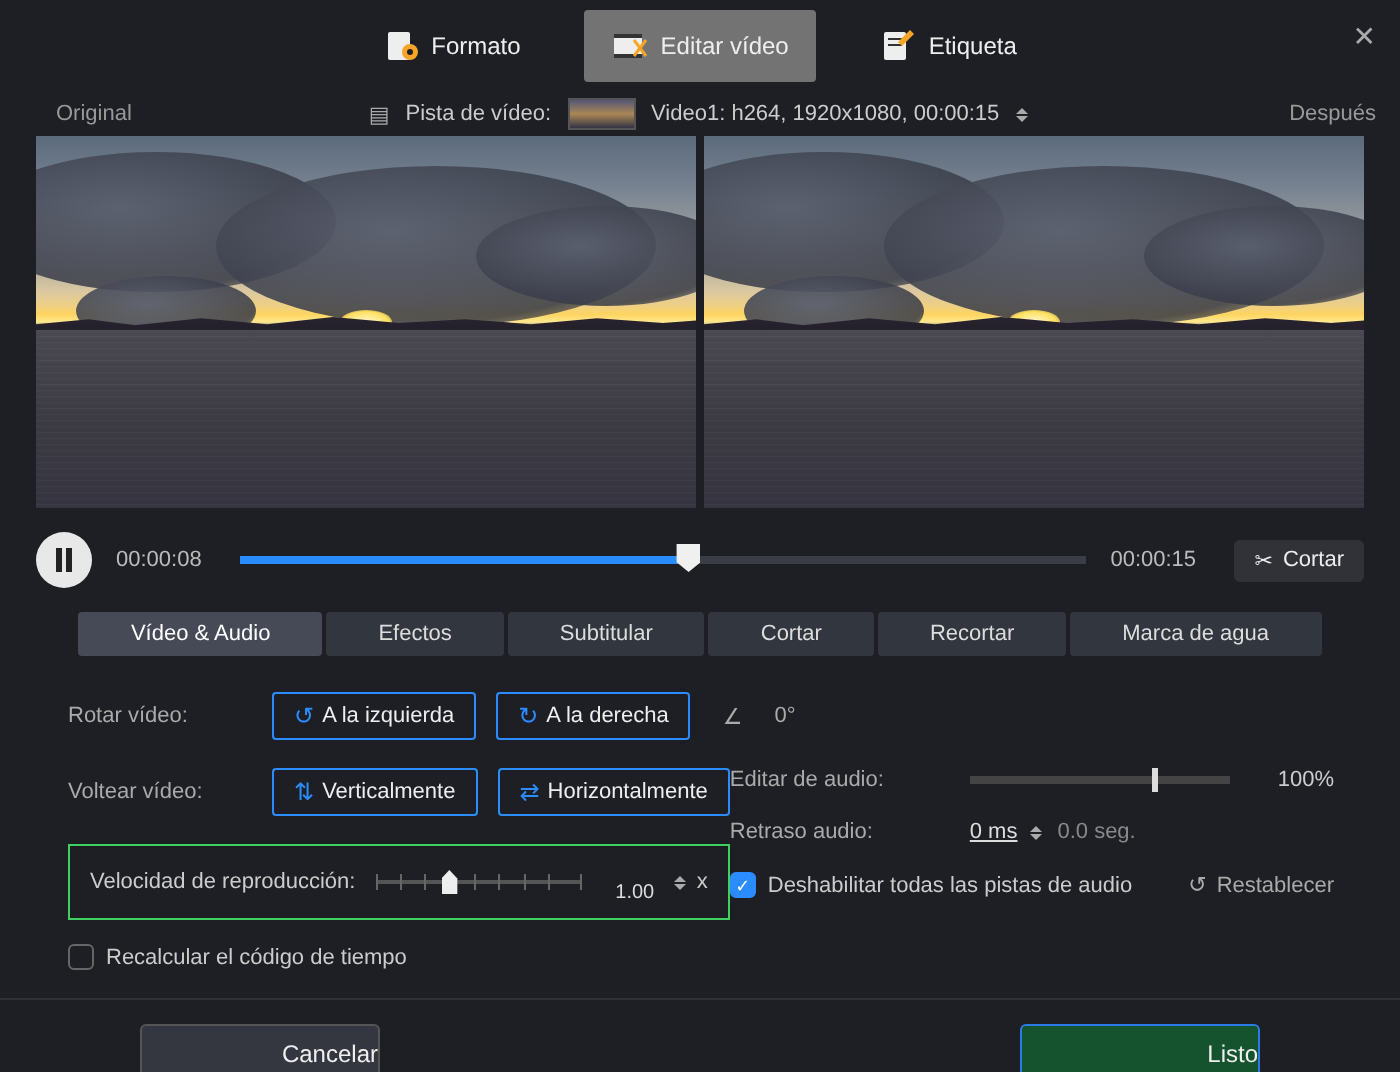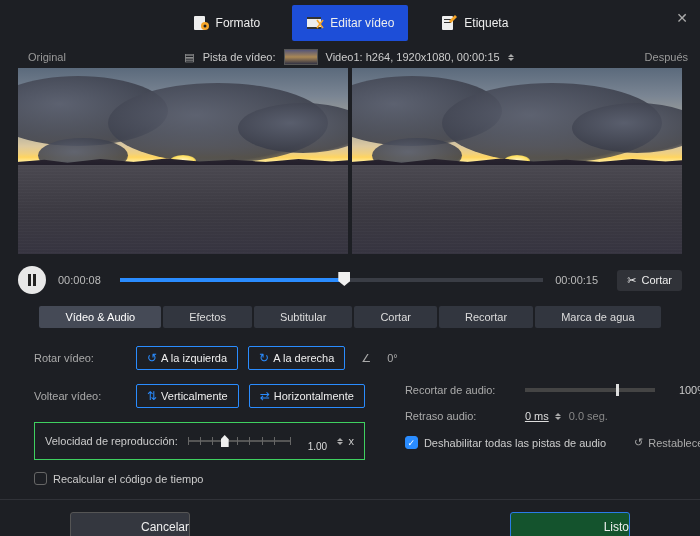--- a/index.html
+++ b/index.html
@@ -1,21 +1,21 @@
 <!DOCTYPE html>
 <html><head>
 <meta charset="utf-8">
 <style>
   * { box-sizing: border-box; margin: 0; padding: 0; font-family: Arial, sans-serif; }
   body { width: 700px; height: 536px; background: #1d1f24; color: #ccc; font-size: 11px; overflow: hidden; }
   
   .topbar { height: 46px; display: flex; align-items: center; justify-content: center; gap: 18px; position: relative; }
   .topbar .close { position: absolute; right: 12px; top: 10px; font-size: 14px; color: #aaa; cursor: pointer; }
   .top-tab { display: flex; align-items: center; gap: 6px; padding: 10px 14px; color: #eee; font-size: 12px; cursor: pointer; border-radius: 2px; }
-  .top-tab.active { background: #1d4ed8; justify-content: space-between; }
+  .top-tab.active { background: #737373; justify-content: space-between; }
   .top-tab .ic { width: 18px; height: 16px; display: inline-block; }
   
   .vidtrack { height: 22px; display: flex; align-items: center; justify-content: center; gap: 8px; position: relative; }
   .vidtrack .olabel { position: absolute; left: 28px; color: #999; font-size: 11px; }
   .vidtrack .dlabel { position: absolute; right: 12px; color: #999; font-size: 11px; }
   .thumb-mini { width: 34px; height: 16px; background: linear-gradient(to bottom, #557 0%, #a85 50%, #334 100%); border: 1px solid #555; }
   .chev-ud { width: 8px; display: flex; flex-direction: column; gap: 1px; }
   .chev-ud span { width: 0; height: 0; border-left: 3px solid transparent; border-right: 3px solid transparent; }
   .chev-up { border-bottom: 3px solid #aaa; }
   .chev-dn { border-top: 3px solid #aaa; }
@@ -47,21 +47,21 @@
   .subtab { padding: 5px 26px; background: #32363f; color: #ddd; font-size: 11px; cursor: pointer; border-radius: 2px; }
   .subtab.active { background: #454a56; color: #fff; }
   
   .panel { padding: 18px 34px 10px; }
   .prow { display: flex; align-items: center; margin-bottom: 14px; gap: 10px; }
   .prow .lbl { width: 92px; color: #aaa; font-size: 11px; }
   .btn-out { display: flex; align-items: center; gap: 4px; padding: 4px 10px; border: 1px solid #2a8cff; color: #eee; font-size: 11px; border-radius: 2px; cursor: pointer; background: transparent; }
   .btn-out .arr { color: #2a8cff; font-size: 12px; }
   .degree { color: #aaa; margin-left: 6px; }
   
-  .cols { display: flex; gap: 40px; }
+  .cols { display: flex; }
   .colL { flex: 1; }
   .colR { flex: 1; }
   
   .speed-box { border: 1px solid #3fd060; padding: 7px 10px; display: flex; align-items: center; gap: 10px; }
   .speed-box .lbl { width: auto; }
   .sp-track { flex: 1; height: 2px; background: #555; position: relative; }
   .sp-tick { position: absolute; top: -3px; width: 1px; height: 8px; background: #666; }
   .sp-knob { position: absolute; top: -5px; width: 8px; height: 12px; background: #eee; clip-path: polygon(50% 0, 100% 35%, 100% 100%, 0 100%, 0 35%); transform: translateX(-50%); }
   .sp-val { display: flex; align-items: center; gap: 3px; }
   .sp-val input { width: 34px; background: transparent; border: none; color: #ddd; font-size: 10px; text-align: center; margin-top: 11px; }
@@ -241,21 +241,21 @@
         </div>
       </div>
       <div class="chk-row">
         <div class="chkbox"></div>
         <span>Recalcular el código de tiempo</span>
       </div>
     </div>
 
     <div class="colR">
       <div class="prow">
-        <span class="lbl" style="width:110px">Recortar de audio:</span>
+        <span class="lbl" style="width:110px">Editar de audio:</span>
         <div class="vol-track">
           <div class="vol-knob" style="left:70%"></div>
         </div>
         <span style="margin-left:14px">100%</span>
       </div>
       <div class="prow">
         <span class="lbl" style="width:110px">Retraso audio:</span>
         <div class="delay">
           <span class="val">0 ms</span>
           <div class="chev-ud">

